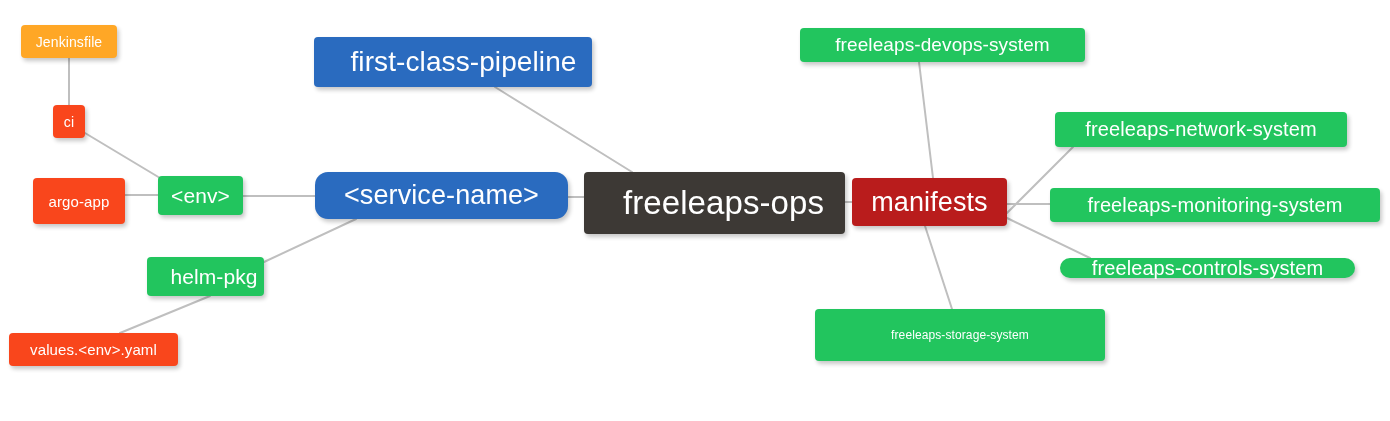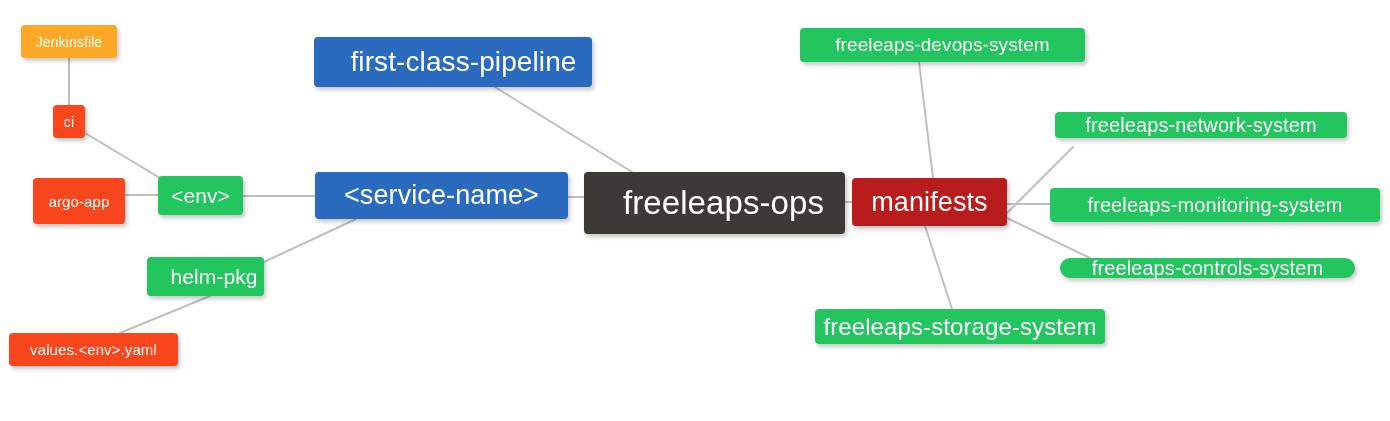--- a/index.html
+++ b/index.html
@@ -64,22 +64,22 @@
       <line x1="925" y1="226" x2="952" y2="309" class="edge" stroke="#bfbfbf"></line>
     </svg>
   <div id="node-layer">
       <div class="node" style="left: 21px; top: 25px; width: 96px; height: 33px; background: rgb(255, 167, 38); font-size: 14px; text-align: center;">Jenkinsfile</div>
       <div class="node" style="left: 53px; top: 105px; width: 32px; height: 33px; background: rgb(249, 70, 28); font-size: 14px;">ci</div>
       <div class="node" style="left: 33px; top: 178px; width: 92px; height: 46px; background: rgb(249, 70, 28); font-size: 15px;">argo-app</div>
       <div class="node" style="left: 158px; top: 176px; width: 85px; height: 39px; background: rgb(34, 197, 94); font-size: 21px;">&lt;env&gt;</div>
       <div class="node" style="left: 147px; top: 257px; width: 117px; height: 39px; background: rgb(34, 197, 94); font-size: 21px; padding-left: 17px;">helm-pkg</div>
       <div class="node" style="left: 9px; top: 333px; width: 169px; height: 33px; background: rgb(249, 70, 28); font-size: 15px;">values.&lt;env&gt;.yaml</div>
       <div class="node" style="left: 314px; top: 37px; width: 278px; height: 50px; background: rgb(42, 107, 191); font-size: 28px; padding-left: 21px;">first-class-pipeline</div>
-      <div class="node" style="left: 315px; top: 172px; width: 253px; height: 47px; background: rgb(42, 107, 191); font-size: 27px;">&lt;service-name&gt;</div>
+      <div class="node" style="left: 315px; top: 172px; width: 253px; height: 47px; background: rgb(42, 107, 191); font-size: 27px; border-radius: 13px;">&lt;service-name&gt;</div>
       <div class="node" style="left: 584px; top: 172px; width: 261px; height: 62px; background: rgb(61, 57, 53); font-size: 33px; padding-left: 18px;">freeleaps-ops</div>
       <div class="node" style="left: 852px; top: 178px; width: 155px; height: 48px; background: #b91c1c; font-size: 27px;">manifests</div>
       <div class="node" style="left: 800px; top: 28px; width: 285px; height: 34px; background: rgb(34, 197, 94); font-size: 19px;">freeleaps-devops-system</div>
-      <div class="node" style="left: 1055px; top: 112px; width: 292px; height: 26px; background: rgb(34, 197, 94); font-size: 20px;">freeleaps-network-system</div>
+      <div class="node" style="left: 1055px; top: 112px; width: 292px; height: 35px; background: rgb(34, 197, 94); font-size: 20px;">freeleaps-network-system</div>
       <div class="node" style="left: 1050px; top: 188px; width: 330px; height: 34px; background: rgb(34, 197, 94); font-size: 20px;">freeleaps-monitoring-system</div>
       <div class="node" style="left: 1060px; top: 258px; width: 295px; height: 20px; background: rgb(34, 197, 94); font-size: 20px; border-radius: 12px;">freeleaps-controls-system</div>
-      <div class="node" style="left: 815px; top: 309px; width: 290px; height: 35px; background: rgb(34, 197, 94); font-size: 24px;">freeleaps-storage-system</div>
+      <div class="node" style="left: 815px; top: 309px; width: 290px; height: 52px; background: rgb(34, 197, 94); font-size: 12px;">freeleaps-storage-system</div>
     </div>
 </div>
 
 </body></html>

